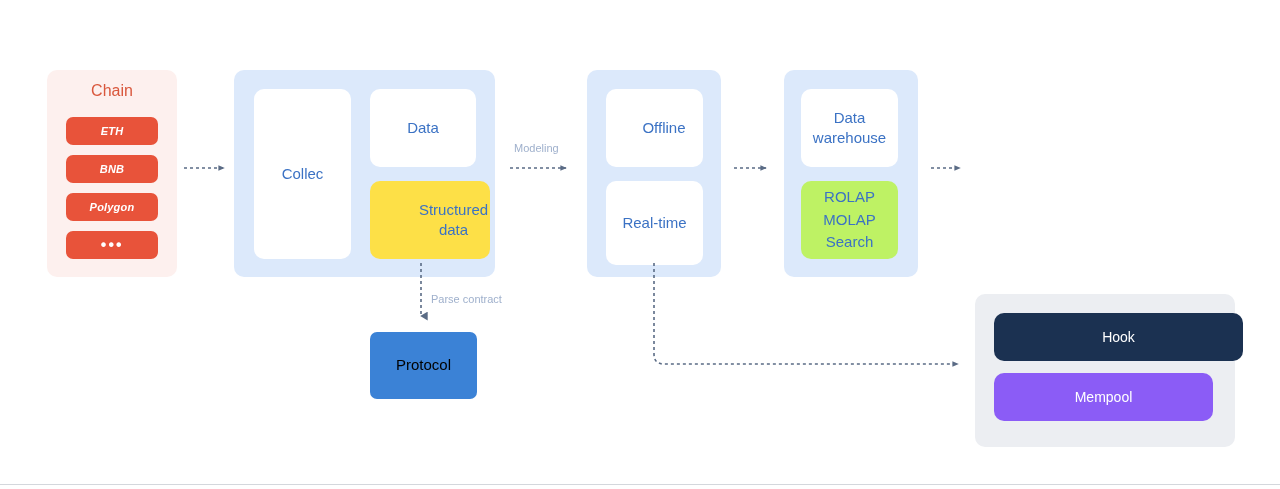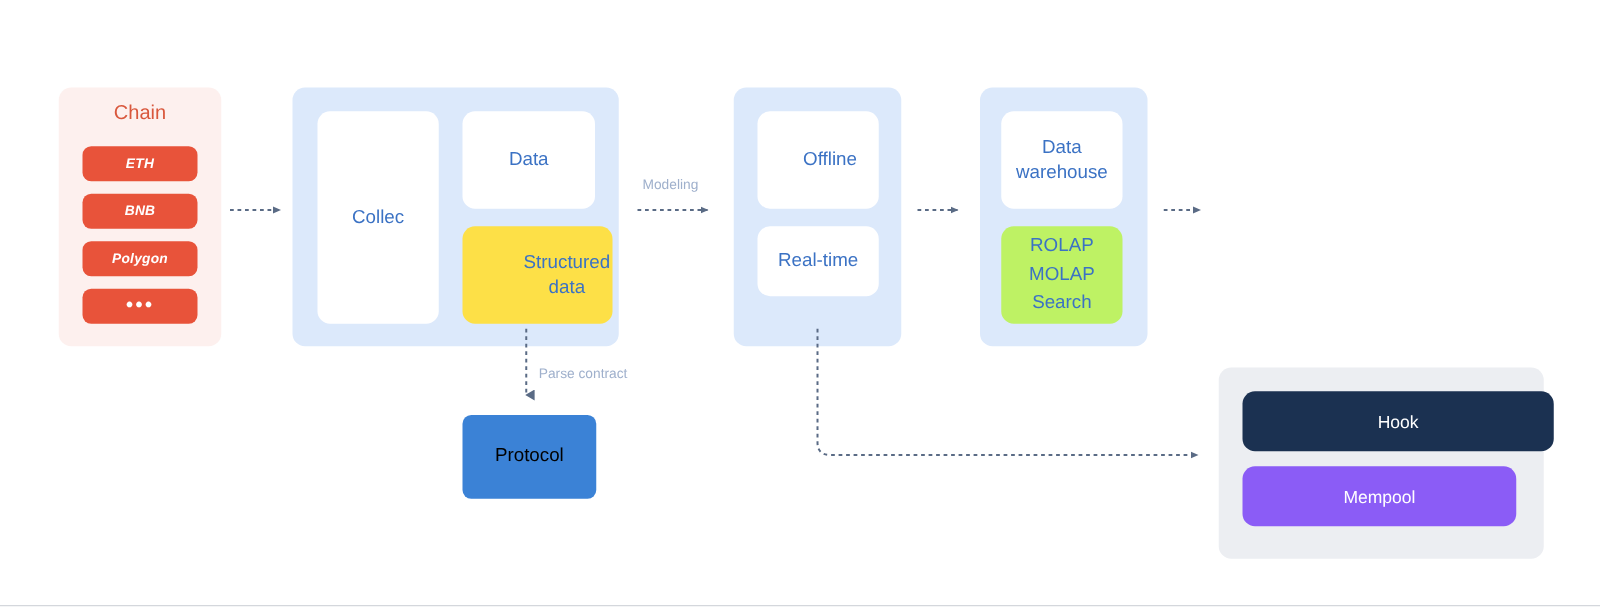--- a/index.html
+++ b/index.html
@@ -100,21 +100,21 @@
     background: #dce9fb;
   }
   #card-offline {
     left: 19px; top: 19px; width: 97px; height: 78px;
     background: #ffffff;
     color: #3b72c4;
     font-size: 15px;
     padding-left: 19px;
   }
   #card-realtime {
-    left: 19px; top: 111px; width: 97px; height: 56px;
+    left: 19px; top: 111px; width: 97px; height: 84px;
     background: #ffffff;
     color: #3b72c4;
     font-size: 15px;
   }
 
   
   #warehouse-panel {
     left: 784px; top: 70px; width: 134px; height: 207px;
     background: #dce9fb;
   }

